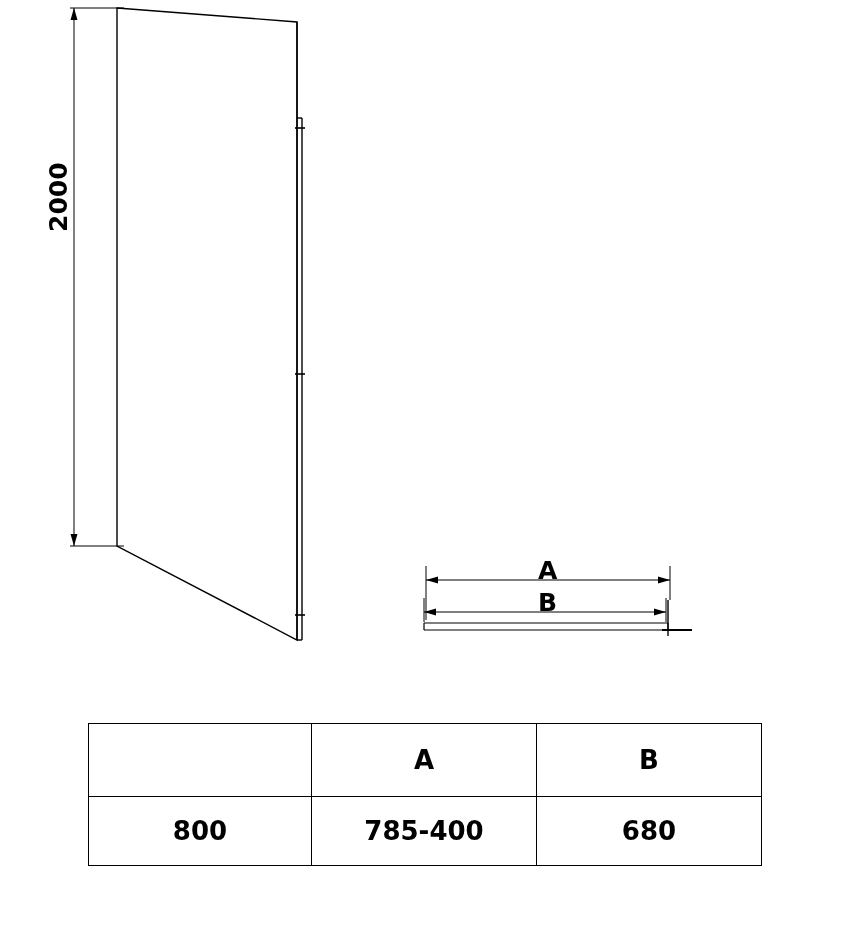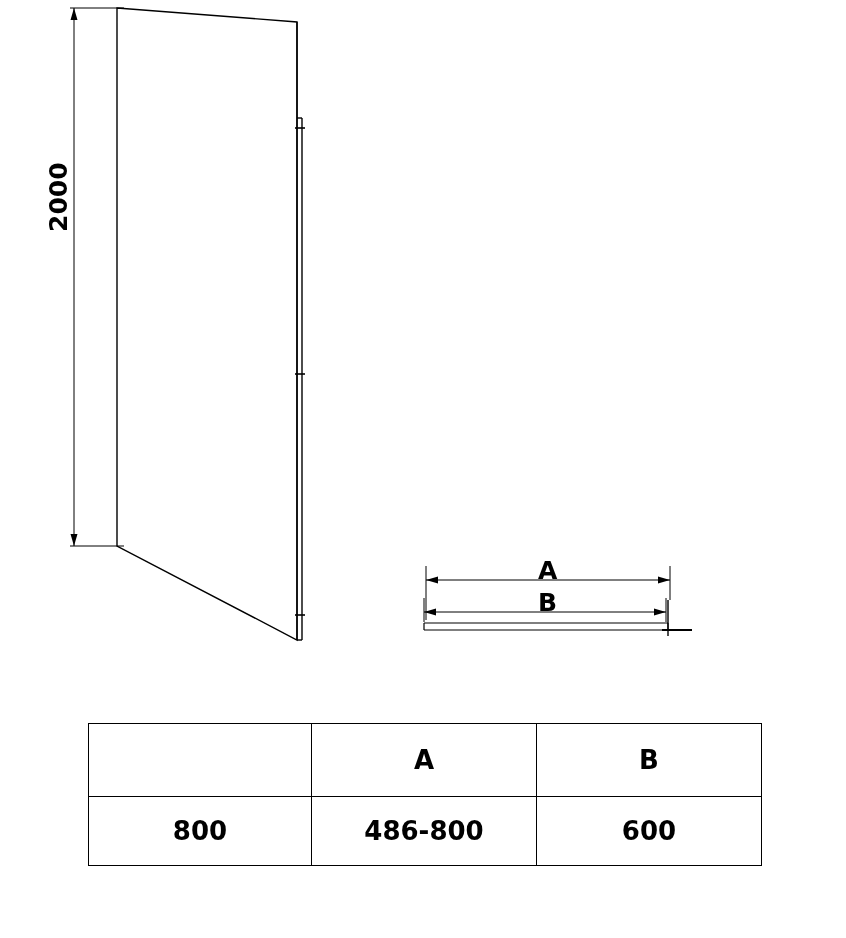--- a/index.html
+++ b/index.html
@@ -153,19 +153,19 @@
 
   <table id="spec-table">
     <tbody>
         <tr class="head">
       <td class="c0 blank"></td>
       <td class="c1">A</td>
       <td class="c2">B</td>
     </tr>
     <tr>
       <td class="c0">800</td>
-      <td class="c1">486-800</td>
-      <td class="c2">600</td>
+      <td class="c1">785-400</td>
+      <td class="c2">680</td>
     </tr>
   </tbody>
     </table>
 
 </div>
 
 </body></html>

